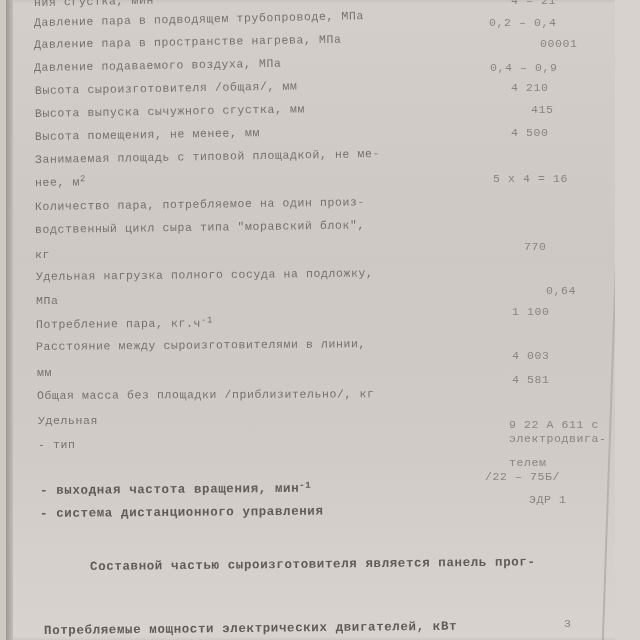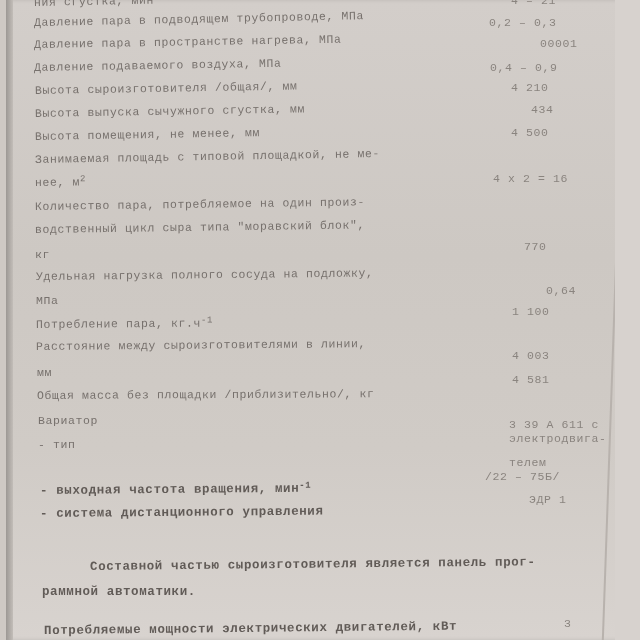--- a/index.html
+++ b/index.html
@@ -27,41 +27,41 @@
 </head>
 <body>
 
 <div class="page">
   <div class="left-edge"></div>
 
   <div class="line" style="left:28px;top:-4px;transform:rotate(-1.2deg)">ния сгустка, мин</div>
   <div class="val" style="left:505px;top:-6px">4 – 21</div>
 
   <div class="line" style="left:28px;top:16px;transform:rotate(-1.2deg)">Давление пара в подводящем трубопроводе, МПа</div>
-  <div class="val" style="left:483px;top:16px">0,2 – 0,3</div>
+  <div class="val" style="left:483px;top:16px">0,2 – 0,4</div>
 
   <div class="line" style="left:28px;top:38px;transform:rotate(-1deg)">Давление пара в пространстве нагрева, МПа</div>
   <div class="val" style="left:534px;top:37px">00001</div>
 
   <div class="line" style="left:28px;top:61px;transform:rotate(-1deg)">Давление подаваемого воздуха, МПа</div>
   <div class="val" style="left:484px;top:61px">0,4 – 0,9</div>
 
   <div class="line" style="left:29px;top:84px;transform:rotate(-1deg)">Высота сыроизготовителя /общая/, мм</div>
   <div class="val" style="left:505px;top:81px">4 210</div>
 
   <div class="line" style="left:29px;top:107px;transform:rotate(-1deg)">Высота выпуска сычужного сгустка, мм</div>
-  <div class="val" style="left:525px;top:103px">434</div>
+  <div class="val" style="left:525px;top:103px">415</div>
 
   <div class="line" style="left:29px;top:130px;transform:rotate(-1deg)">Высота помещения, не менее, мм</div>
   <div class="val" style="left:505px;top:126px">4 500</div>
 
   <div class="line" style="left:29px;top:153px;transform:rotate(-1deg)">Занимаемая площадь с типовой площадкой, не ме-</div>
 
   <div class="line" style="left:29px;top:176px;transform:rotate(-0.8deg)"><span>нее, м</span><sup>2</sup></div>
-  <div class="val" style="left:487px;top:172px">4 x 2 = 16</div>
+  <div class="val" style="left:487px;top:172px">5 x 4 = 16</div>
 
   <div class="line" style="left:29px;top:200px;transform:rotate(-0.8deg)">Количество пара, потребляемое на один произ-</div>
   <div class="line" style="left:29px;top:223px;transform:rotate(-0.8deg)">водственный цикл сыра типа "моравский блок",</div>
 
   <div class="line" style="left:29px;top:248px">кг</div>
   <div class="val" style="left:518px;top:240px">770</div>
 
   <div class="line" style="left:30px;top:270px;transform:rotate(-0.6deg)">Удельная нагрузка полного сосуда на подложку,</div>
 
   <div class="line" style="left:30px;top:294px">МПа</div>
@@ -71,34 +71,33 @@
   <div class="val" style="left:506px;top:305px">1 100</div>
 
   <div class="line" style="left:30px;top:340px;transform:rotate(-0.5deg)">Расстояние между сыроизготовителями в линии,</div>
 
   <div class="line" style="left:31px;top:366px">мм</div>
   <div class="val" style="left:506px;top:349px">4 003</div>
 
   <div class="line" style="left:31px;top:389px;transform:rotate(-0.3deg)">Общая масса без площадки /приблизительно/, кг</div>
   <div class="val" style="left:506px;top:373px">4 581</div>
 
-  <div class="line" style="left:32px;top:414px">Вариатор</div>
+  <div class="line" style="left:32px;top:414px">Удельная</div>
 
   <div class="line" style="left:32px;top:438px">- тип</div>
-  <div class="val" style="left:503px;top:418px">3 39 A 611 с</div>
+  <div class="val" style="left:503px;top:418px">9 22 A 611 с</div>
   <div class="val" style="left:503px;top:432px">электродвига-</div>
   <div class="val" style="left:503px;top:456px">телем</div>
 
   <div class="line dark" style="left:34px;top:484px;transform:rotate(-0.5deg)"><span>- выходная частота вращения, мин</span><sup>-1</sup></div>
   <div class="val" style="left:479px;top:470px">/22 – 75Б/</div>
 
   <div class="line dark" style="left:34px;top:507px;transform:rotate(-0.5deg)">- система дистанционного управления</div>
   <div class="val" style="left:523px;top:493px">ЭДР 1</div>
 
   <div class="line dark" style="left:84px;top:560px;transform:rotate(-0.6deg)">Составной частью сыроизготовителя является панель прог-</div>
-  <div class="line dark" style="left:36px;top:585px">раммной автоматики.</div>
 
   <div class="line dark" style="left:38px;top:624px;transform:rotate(-0.6deg)">Потребляемые мощности электрических двигателей, кВт</div>
   <div class="val" style="left:558px;top:617px">3</div>
 
   <div class="fold-line"></div>
   <div class="right-margin"></div>
 </div>
 
 </body></html>

